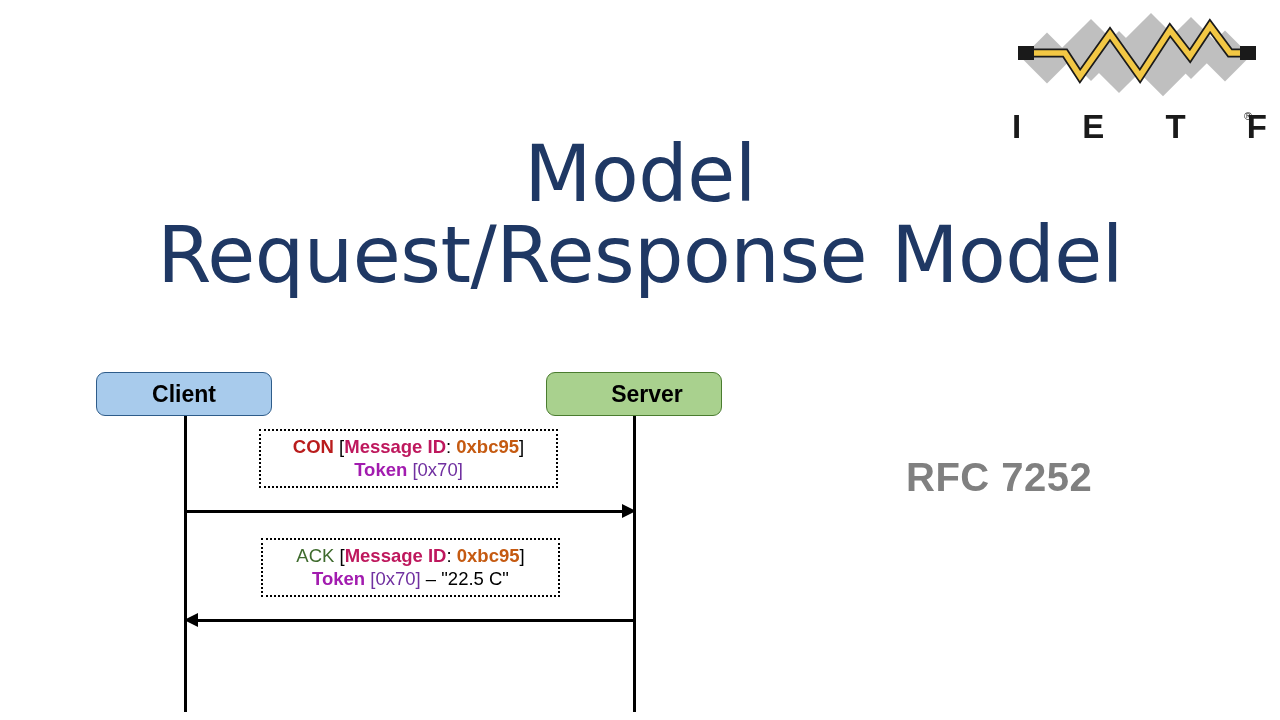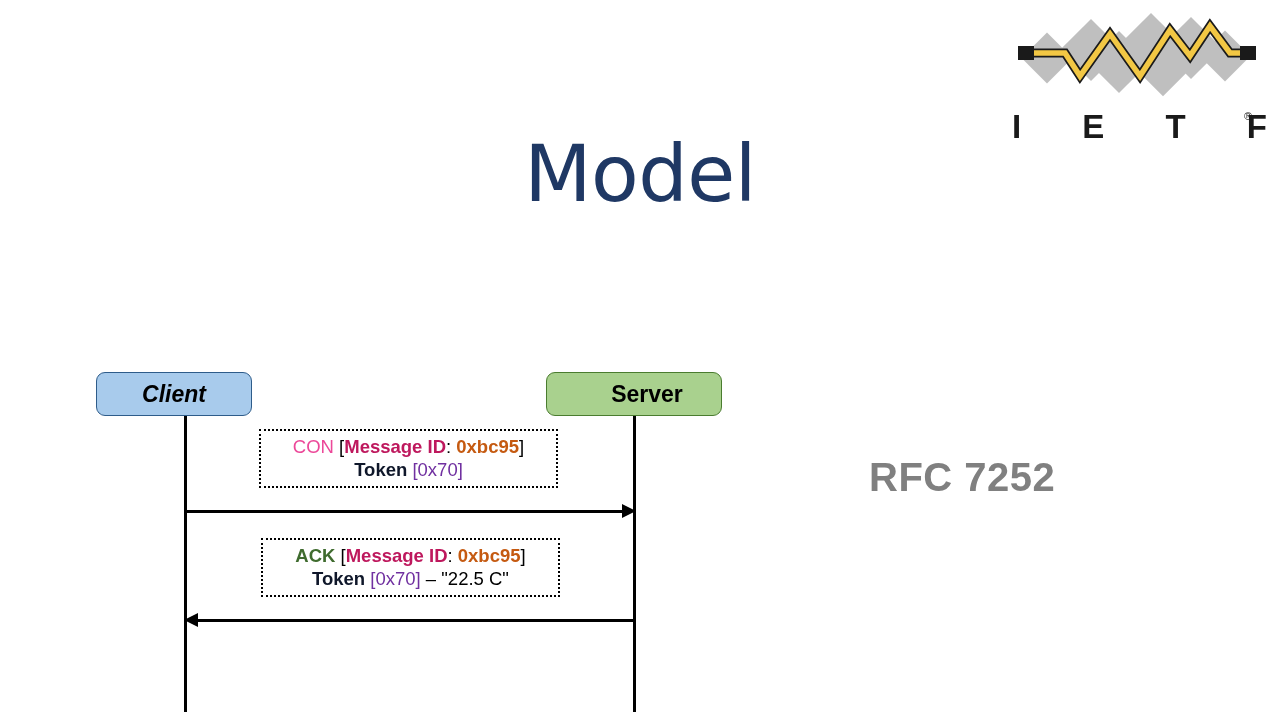--- a/index.html
+++ b/index.html
@@ -85,24 +85,23 @@
     align-items: center;
     justify-content: center;
     font-family: "Liberation Sans", sans-serif;
     font-weight: bold;
     font-size: 23px;
     color: #000000;
   }
   #actor-client {
     left: 96px;
     top: 372px;
-    width: 156px;
+    width: 176px;
     background: #A8CBEC;
     border-color: #2E5C8A;
-    font-style: italic;
   }
   #actor-server {
     left: 546px;
     top: 372px;
     width: 176px;
     background: #A9D18E;
     border-color: #4A7C2F;
     padding-left: 26px;
   }
 
@@ -168,33 +167,33 @@
     top: 429px;
     width: 299px;
   }
   #msg-box-response {
     left: 261px;
     top: 538px;
     width: 299px;
   }
   .msg-line { display: block; }
 
-  .t-con    { color: #ec4899; font-weight: normal; text-align: center; }
-  .t-ack    { color: #3F6B2E; font-weight: bold; }
+  .t-con    { color: #b91c1c; font-weight: bold; text-align: center; }
+  .t-ack    { color: #3F6B2E; font-weight: normal; }
   .t-msgid  { color: #be185d; font-weight: bold; }
   .t-hex    { color: #C55A11; font-weight: bold; }
-  .t-token  { color: #0f172a; font-weight: bold; }
+  .t-token  { color: #a21caf; font-weight: bold; }
   .t-tokhex { color: #7030A0; font-weight: normal; }
   .t-plain  { color: #000000; font-weight: normal; }
   .t-bold   { color: #000000; font-weight: bold; }
 
   
   #rfc-label {
     position: absolute;
-    left: 869px;
+    left: 906px;
     top: 455px;
     font-family: "Liberation Sans", sans-serif;
     font-weight: bold;
     font-size: 40px;
     color: #808080;
     letter-spacing: 0.5px;
   }
 </style>
 </head>
 <body>
@@ -214,20 +213,21 @@
     <polyline points="12,41 53,41 68,64 98,22 128,64 158,18 178,44 198,14 218,41 238,41" fill="none" stroke="#F2C744" stroke-width="5.5" stroke-linejoin="miter" stroke-linecap="butt"></polyline>
     <rect x="6" y="34" width="16" height="14" fill="#1a1a1a"></rect>
     <rect x="228" y="34" width="16" height="14" fill="#1a1a1a"></rect>
   </svg>
   <div class="ietf-wordmark">I E T F</div>
   <div class="ietf-reg">®</div>
 </div>
 
 <div id="slide-title">
   <span class="title-line">Model</span>
+  <span class="title-line">Request/Response Model</span>
 </div>
 
 <div id="sequence-diagram">
 
   <div class="actor-box" id="actor-client">
     <span>Client</span>
   </div>
   <div class="actor-box" id="actor-server">
     <span>Server</span>
   </div>

